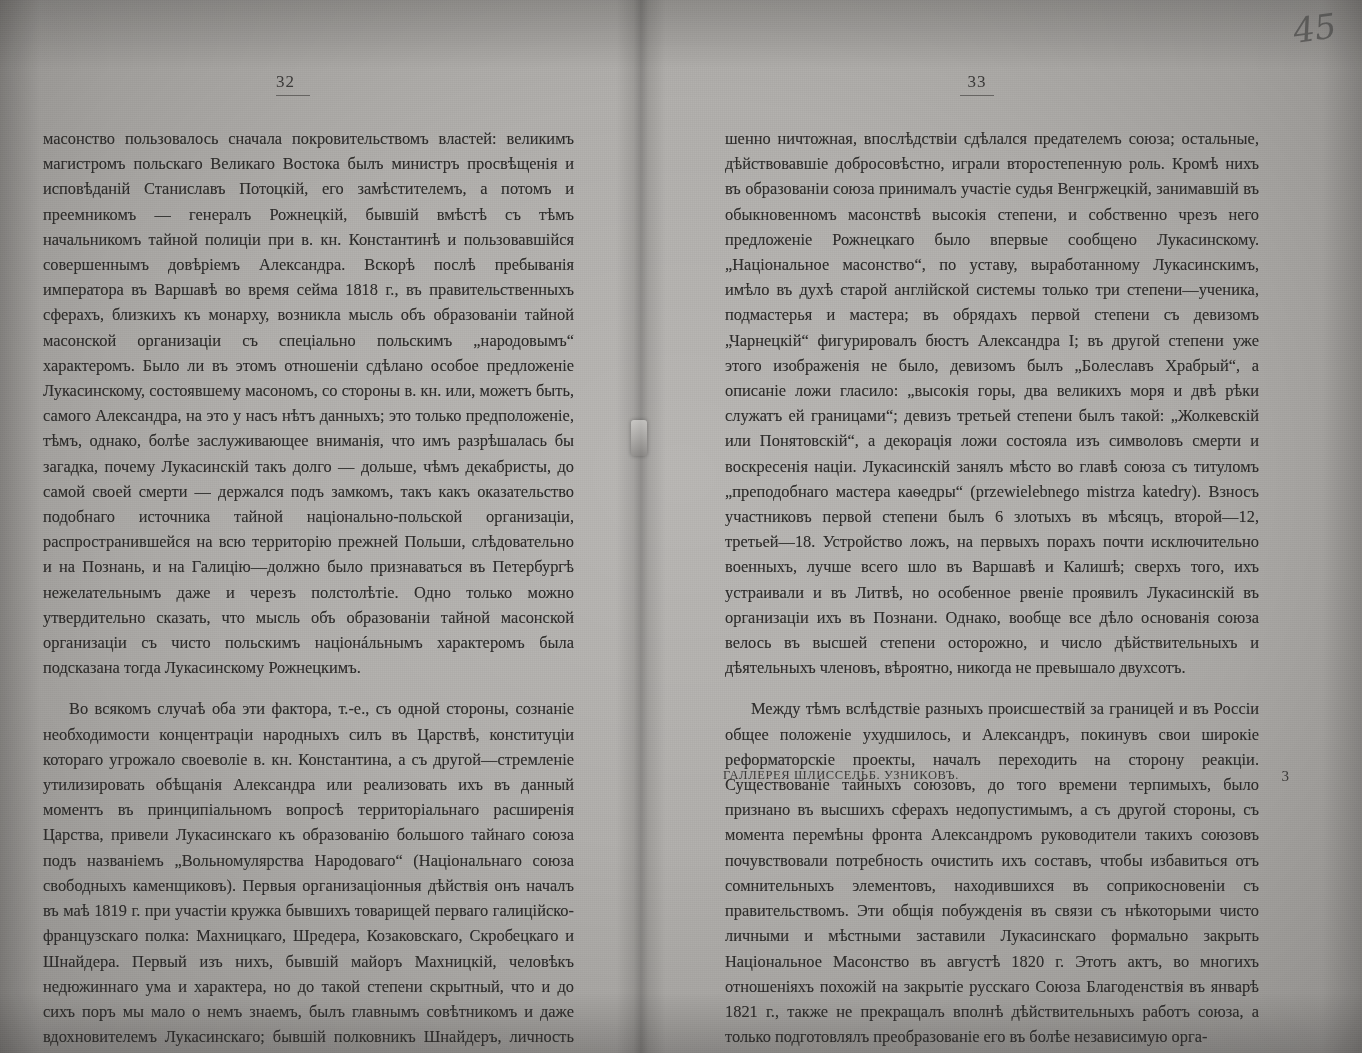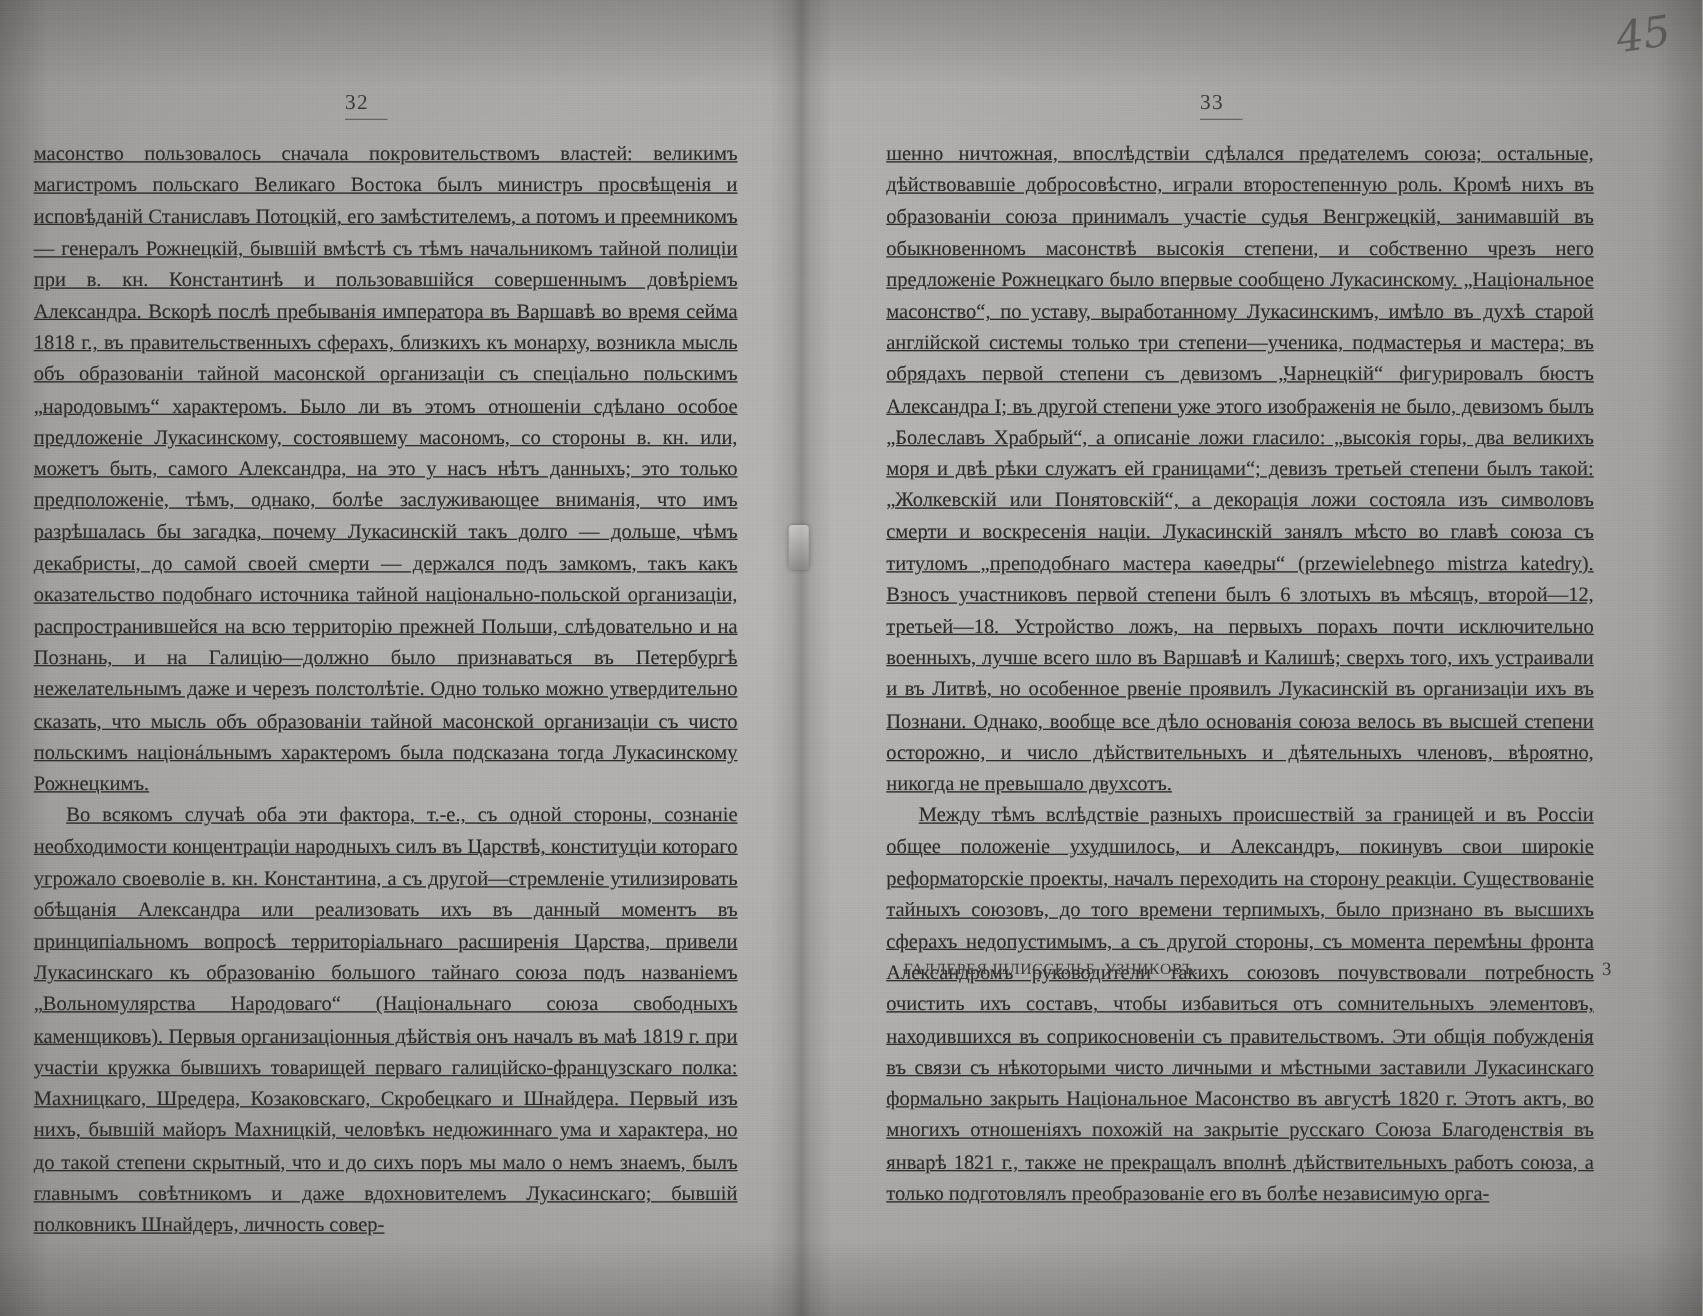--- a/index.html
+++ b/index.html
@@ -97,41 +97,40 @@
   }
   .folio-num .rule {
     display: block;
     width: 34px;
     height: 1px;
     background: #57544f;
     margin: 3px auto 0;
     opacity: 0.8;
   }
   .left .folio-num  { left: 276px; }
-  .right .folio-num { left: 300px; }
+  .right .folio-num { left: 300px; text-align: center; }
 
   .column {
     position: absolute;
     top: 110px;
     font-size: 16.4px;
     line-height: 25.2px;
     color: #2e2c29;
     text-align: justify;
     text-justify: inter-word;
     -webkit-hyphens: none;
     hyphens: none;
   }
   .left .column  { left: 27px;  width: 563px; }
   .right .column { left: 49px;  width: 566px; }
 
   .column p {
-    margin: 0;
+    margin: 16px;
     text-indent: 26px;
     text-align: justify;
-    text-decoration: underline;
   }
   .column p.noindent { text-indent: 0; }
 
   
   .column p {
     text-shadow: 0 0 0.6px rgba(45,42,38,0.35);
   }
 
   .footline {
     position: absolute;

